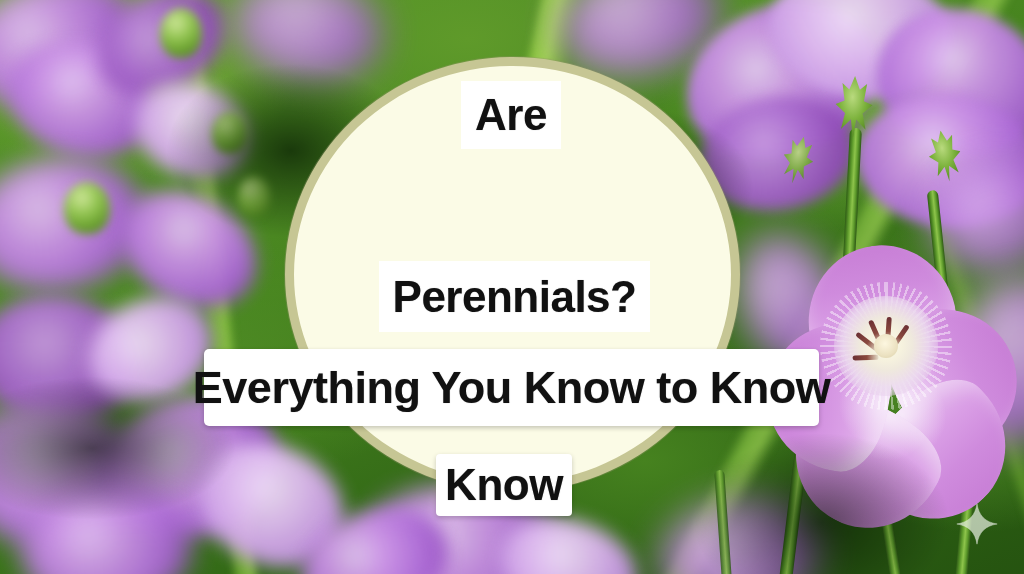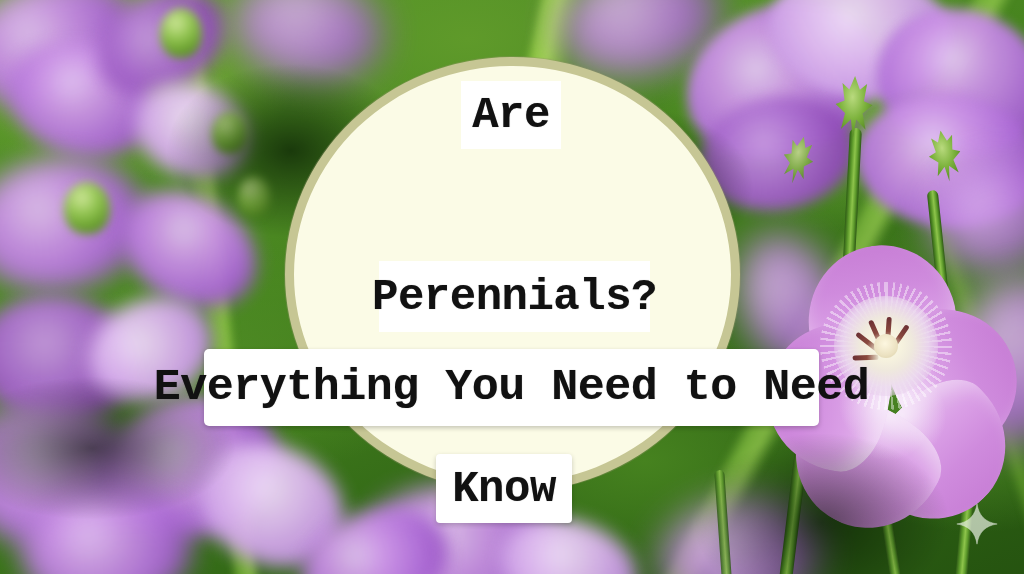--- a/index.html
+++ b/index.html
@@ -207,21 +207,21 @@
     box-sizing: border-box;
     box-shadow: 0 0 0 1px rgba(150,150,110,.35);
   }
 
   
   .tbox {
     position: absolute;
     background: #ffffff;
     color: #111111;
     font-weight: 700;
-    font-family: Liberation Mono, monospace;
+    font-family: Liberation Sans, sans-serif;
     display: flex;
     align-items: center;
     justify-content: center;
     letter-spacing: -0.5px;
     white-space: nowrap;
     text-shadow: 0 0 1px rgba(0,0,0,.35);
   }
 
   #line-are {
     left: 461px; top: 81px;
@@ -244,21 +244,21 @@
   #line-everything {
     left: 204px; top: 349px;
     width: 615px; height: 77px;
     font-size: 45px;
     background: #ffffff;
     border-radius: 5px;
     box-shadow: 0 2px 5px rgba(0,0,0,.22);
   }
   #line-know {
     left: 436px; top: 454px;
-    width: 136px; height: 69px;
+    width: 136px; height: 62px;
     font-size: 44px;
     background: #ffffff;
     border-radius: 4px;
     box-shadow: 0 2px 5px rgba(0,0,0,.20);
   }
 
   
   .sparkle {
     position: absolute;
     right: 26px;
@@ -346,21 +346,21 @@
     <div class="foliage-shadow"></div>
   </div>
 
   <div class="circle"></div>
 
   <div class="tbox" id="line-are">Are</div>
 
 
   <div class="tbox" id="line-perennials">Perennials?</div>
 
-  <div class="tbox" id="line-everything">Everything You Need to Need</div>
+  <div class="tbox" id="line-everything">Everything You Know to Know</div>
 
   <div class="tbox" id="line-know">Know</div>
 
   <svg class="sparkle" viewBox="0 0 100 100">
     <path d="M50 2 C54 30 70 46 98 50 C70 54 54 70 50 98 C46 70 30 54 2 50 C30 46 46 30 50 2 Z" fill="#e9f0e4" fill-opacity="0.88" stroke="#ffffff" stroke-opacity="0.55" stroke-width="2"></path>
   </svg>
 
 </div>
 
 </body></html>

